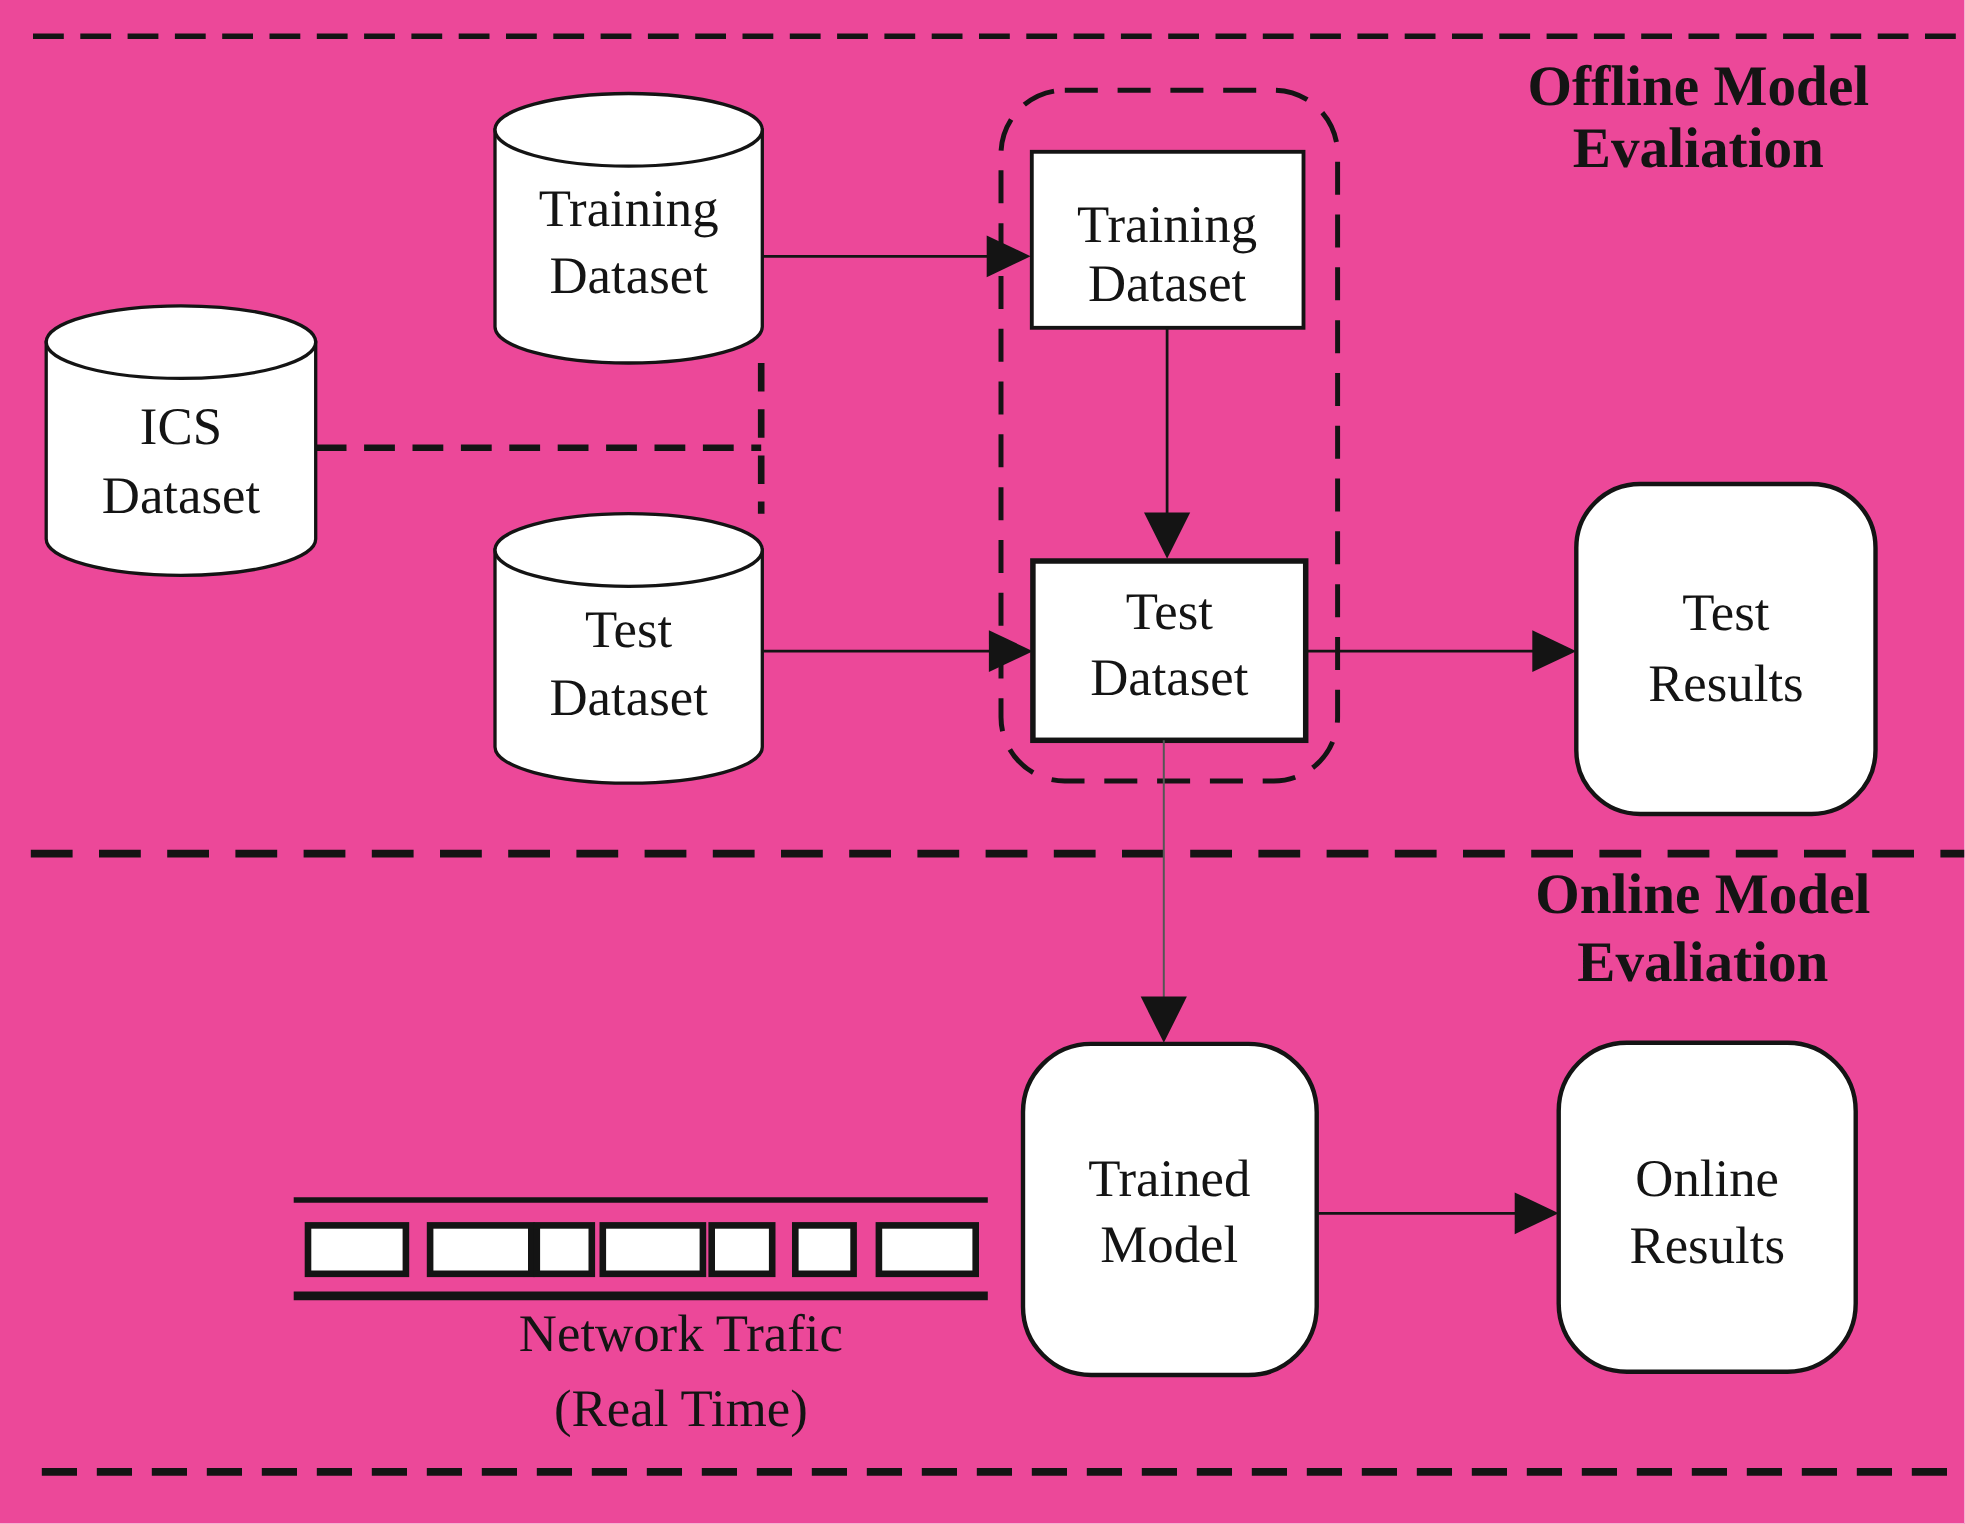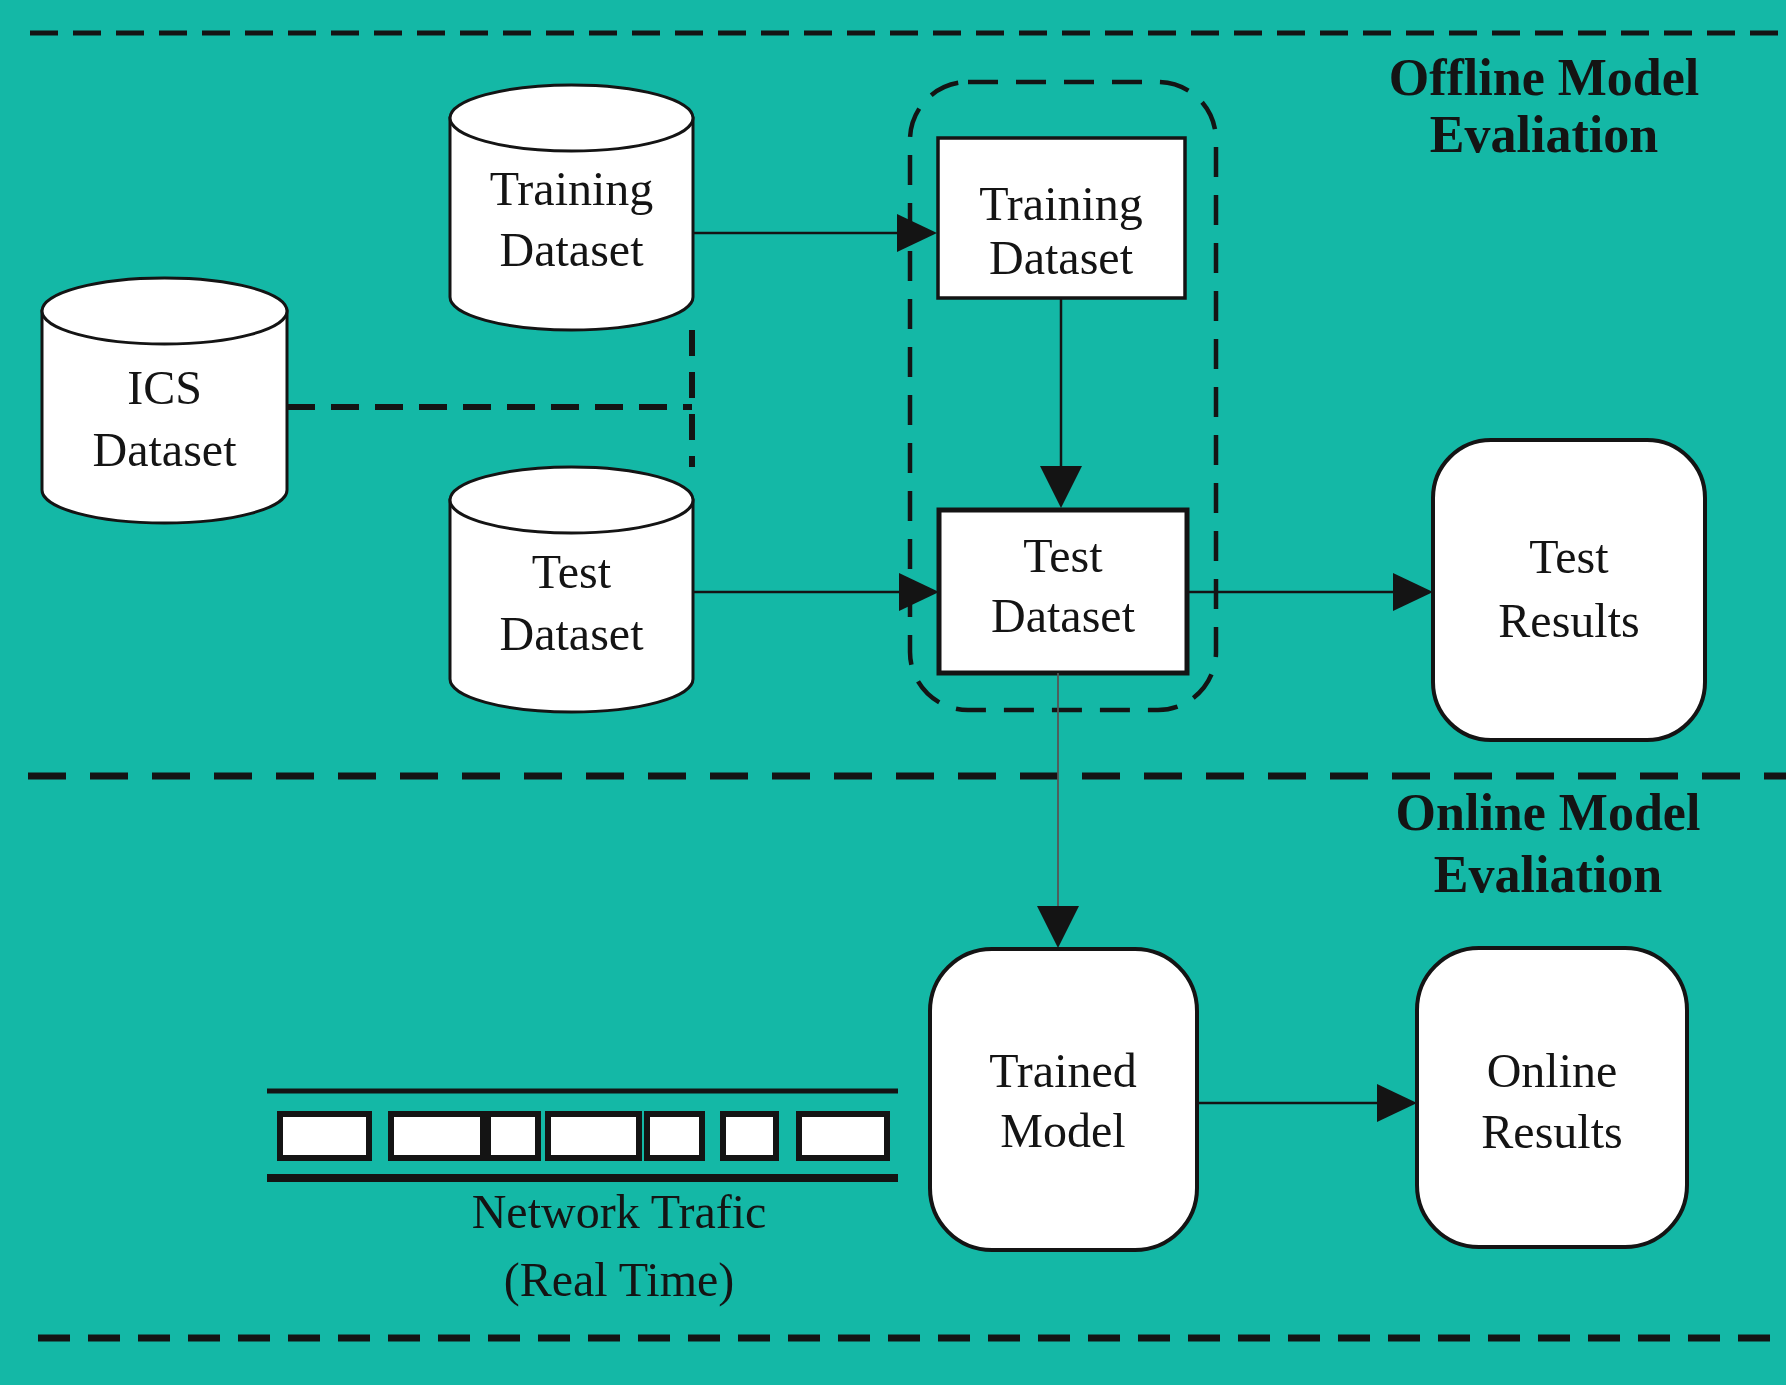--- a/index.html
+++ b/index.html
@@ -1,16 +1,16 @@
 <!DOCTYPE html>
 <html><head>
 <meta charset="utf-8">
 <style>
   html,body{margin:0;padding:0;background:#ffffff;}
-  .stage{width:1786px;height:1385px;background:#14b8a6;position:relative;overflow:hidden;}
+  .stage{width:1786px;height:1385px;background:#ec4899;position:relative;overflow:hidden;}
   svg{display:block;}
   svg text{
     font-family:"Liberation Serif","DejaVu Serif",serif;
     fill:#141414;
     text-anchor:middle;
   }
   .label{font-size:48px;}
   .title{font-size:52px;font-weight:bold;}
   .shape{fill:#ffffff;stroke:#141414;}
   .edge{stroke:#141414;fill:none;}

